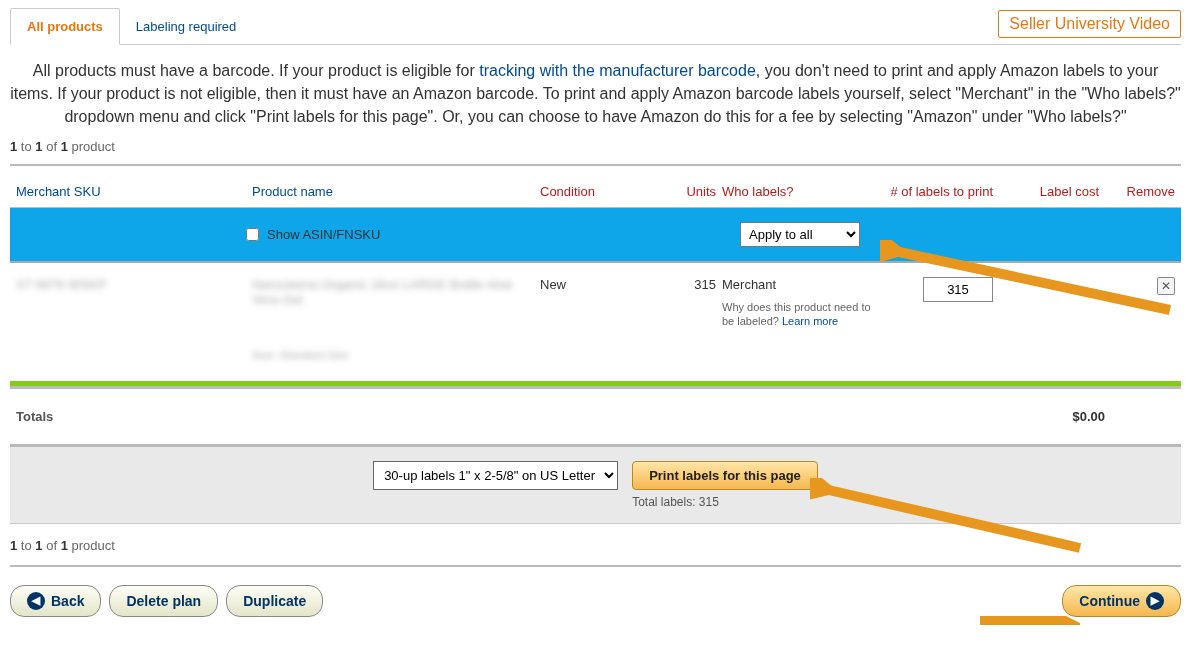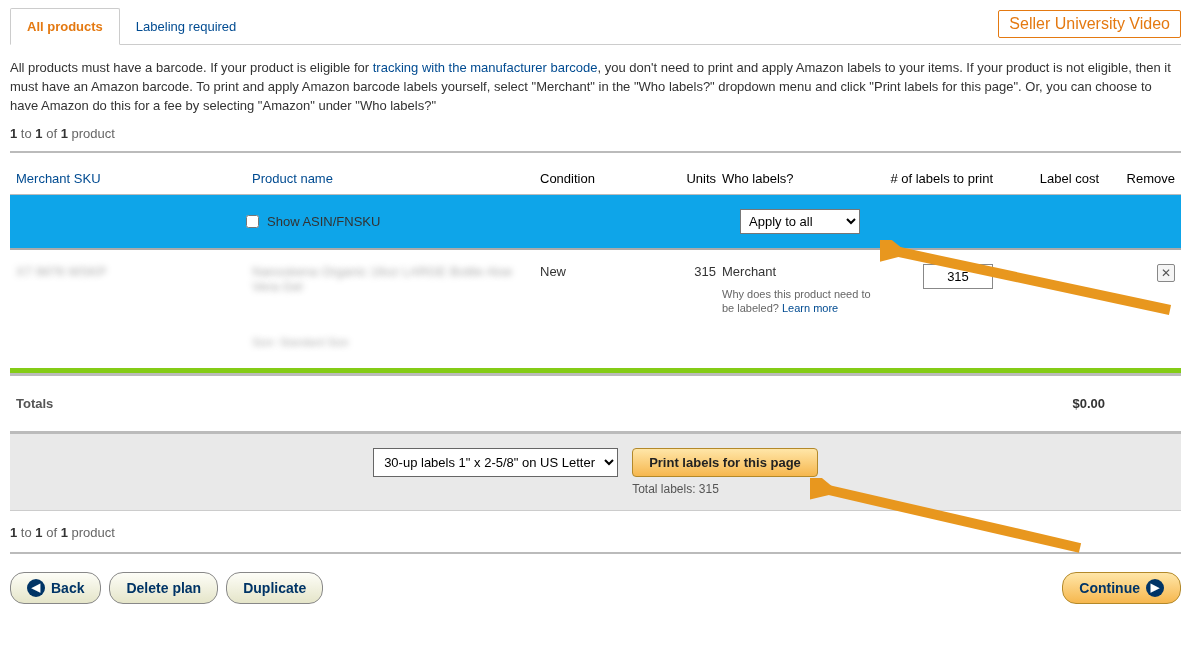--- a/index.html
+++ b/index.html
@@ -39,34 +39,35 @@
       border: 1px solid #e47911;
       color: #e47911;
       padding: 4px 10px;
       font-size: 16px;
       border-radius: 2px;
       cursor: pointer;
     }
     .intro {
       margin: 14px 0 10px 0;
       line-height: 1.45;
-      font-size: 13px;
+      font-size: 16px;
+      text-align: center;
     }
     .intro a { color: #004b91; text-decoration: none; }
     .pager { margin: 10px 0; font-size: 13px; color: #666; }
     .pager b { color: #333; }
     .table-wrap { border-top: 2px solid #bbb; }
     .thead {
       display: grid;
       grid-template-columns: 230px 1fr 100px 70px 155px 110px 100px 70px;
       align-items: end;
       padding: 18px 6px 8px 6px;
       gap: 6px;
     }
-    .th { font-size: 13px; color: #000000; }
+    .th { font-size: 13px; color: #b91c1c; }
     .th.link { color: #004b91; cursor: pointer; }
     .th.right { text-align: right; }
     .filter-row {
       background: #0ea5e9;
       border-top: 1px solid #bbb;
       border-bottom: 2px solid #aaa;
       display: grid;
       grid-template-columns: 230px 1fr 100px 70px 155px 110px 100px 70px;
       align-items: center;
       padding: 14px 6px;

